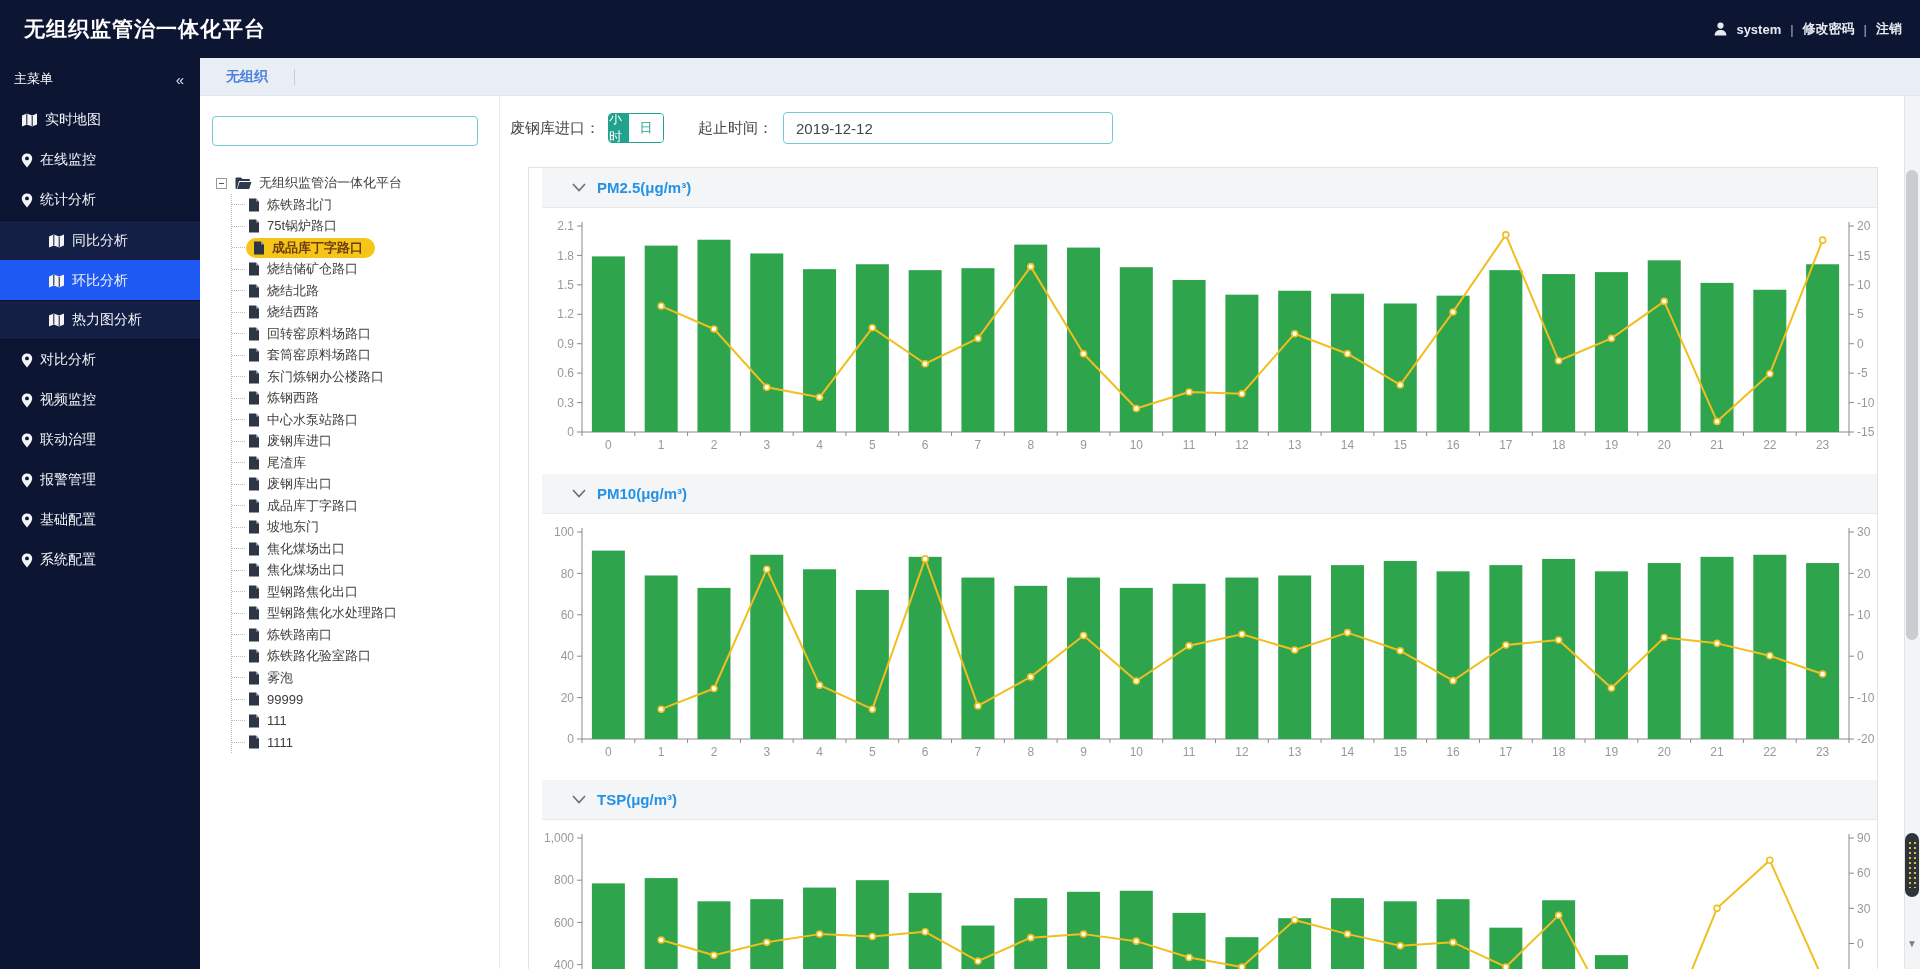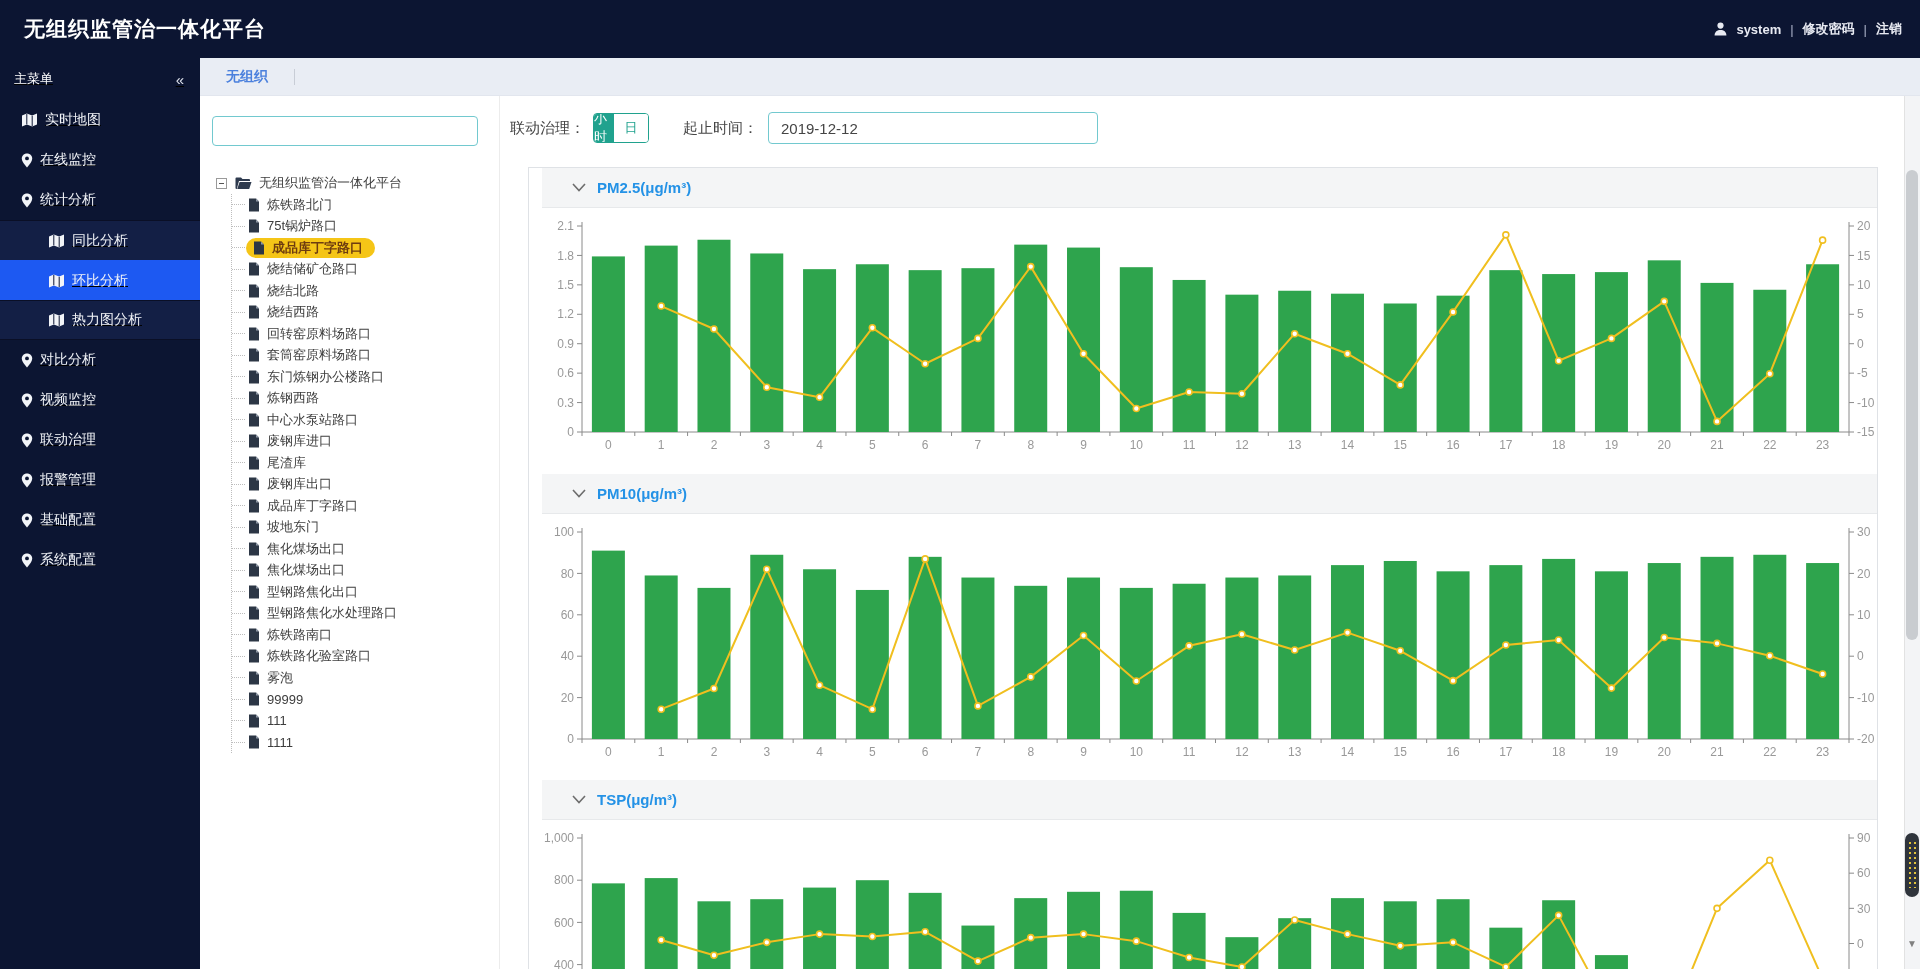--- a/index.html
+++ b/index.html
@@ -9,21 +9,21 @@
 
   
   .hdr { position:absolute; left:0; top:0; width:1920px; height:58px; background:#0c1532;
     display:flex; align-items:center; justify-content:space-between; padding:0 18px 0 24px; }
   .hdr-title { color:#fff; font-size:21px; font-weight:bold; letter-spacing:1px; }
   .hdr-right { color:#e8eaf2; font-size:13px; display:flex; align-items:center; gap:9px; font-weight:bold; }
   .hdr-right .sep { font-weight:normal; color:#aab1c8; }
   .hdr-right a { color:#e8eaf2; text-decoration:none; cursor:pointer; }
 
   
-  .sb { position:absolute; left:0; top:58px; width:200px; height:911px; background:#0c1532;text-decoration:underline; }
+  .sb { position:absolute; left:0; top:58px; width:200px; height:911px; background:#0c1532; }
   .sb-head { height:42px; display:flex; align-items:center; justify-content:space-between;
     padding:0 16px 0 14px; color:#fff; font-size:13px; }
   .sb-head .col { font-size:15px; color:#dfe3ee; cursor:pointer; }
   .mi { height:40px; display:flex; align-items:center; gap:7px; padding-left:21px;
     color:#f2f4f8; font-size:14px; cursor:pointer; }
   .mi svg { flex:0 0 auto; }
   .sub .mi { padding-left:48px; background:#131f45; border-top:1px solid #0a0f26; }
   .sub .mi:last-child { border-bottom:1px solid #0a0f26; }
   .sub .mi.act { background:#1d59f2; border-color:#1d59f2; }
 
@@ -430,21 +430,21 @@
               <path d="M8 0.5 L11 3.5 H8 Z" fill="#8f98a6"></path>
             </svg>
             <span class="lab">1111</span>
           </div>
         </div>
       </div>
   </div>
 
   <div class="rightarea">
     <div class="controls">
-      <span class="clabel">联动治理：</span>
+      <span class="clabel">废钢库进口：</span>
       <span class="toggle">
         <span class="tg hour">小时</span>
         <span class="tg day">日</span>
       </span>
       <span class="clabel dlabel">起止时间：</span>
       <input class="dateinp" value="2019-12-12" style="">
     </div>
     <div class="panel" id="chartpanel">
         <div class="csec"><div class="chead">
             <svg width="14" height="9" viewBox="0 0 14 9">

